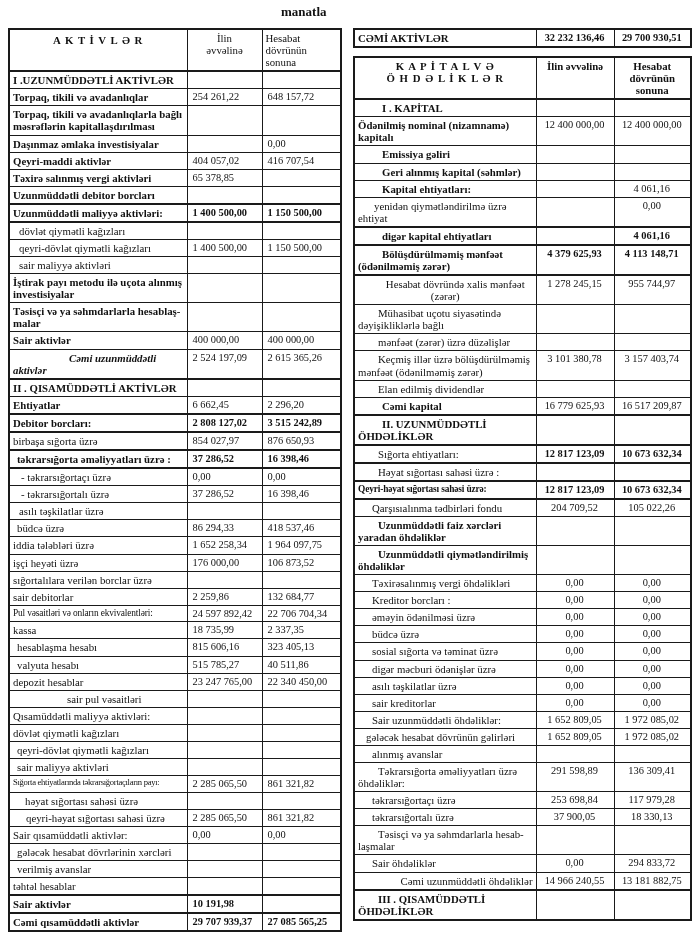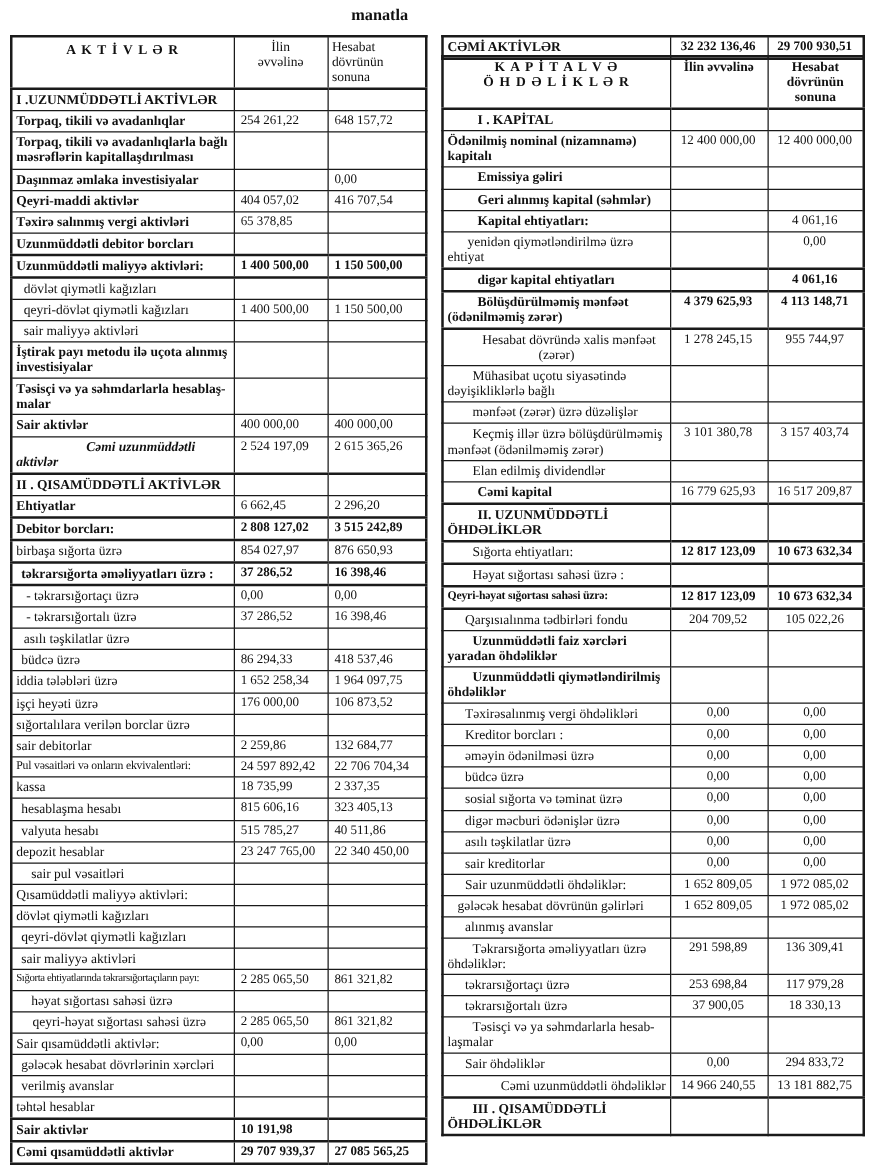--- a/index.html
+++ b/index.html
@@ -14,21 +14,21 @@
   table.tbl{
     position:absolute;border-collapse:collapse;table-layout:fixed;
     font-size:10.8px;line-height:1.12;border:2px solid #1a1a1a;
   }
   .tbl th,.tbl td{
     border:1px solid #1a1a1a;padding:2px 3px;vertical-align:top;overflow:hidden;
   }
   .tbl th{font-weight:bold;text-align:center;white-space:pre-line;}
   .left-tbl{left:8px;top:28px;width:332px;}
   .totals-tbl{left:353px;top:28px;width:337px;}
-  .right-tbl{left:353px;top:44px;width:337px;}
+  .right-tbl{left:353px;top:56px;width:337px;}
   .left-tbl th.c1h,.left-tbl th.c2h{font-weight:normal;}
   .left-tbl th.c2h{text-align:left;}
   .left-tbl th.title{letter-spacing:1px;padding-top:4px;}
   .right-tbl th.title{letter-spacing:1px;}
   td.lbl{text-align:left;}
   td.val{white-space:nowrap;padding-left:5px;font-size:10.4px;}
   td.val.ctr{text-align:center;padding-left:2px;}
   .b{font-weight:bold;}
   .i{font-style:italic;}
   .sm{font-size:9.4px;letter-spacing:-0.15px;}
@@ -219,21 +219,21 @@
           <td class="lbl" style="text-indent: 4px;">valyuta hesabı</td>
           <td class="val">515 785,27</td>
           <td class="val">40 511,86</td>
         </tr>
         <tr class="">
           <td class="lbl">depozit hesablar</td>
           <td class="val">23 247 765,00</td>
           <td class="val">22 340 450,00</td>
         </tr>
         <tr class="">
-          <td class="lbl" style="text-indent: 12px;">sair pul vəsaitləri</td>
+          <td class="lbl" style="text-indent: 12px; text-align: center;">sair pul vəsaitləri</td>
           <td class="val"></td>
           <td class="val"></td>
         </tr>
         <tr class="">
           <td class="lbl">Qısamüddətli maliyyə aktivləri:</td>
           <td class="val"></td>
           <td class="val"></td>
         </tr>
         <tr class="">
           <td class="lbl">dövlət qiymətli kağızları</td>

